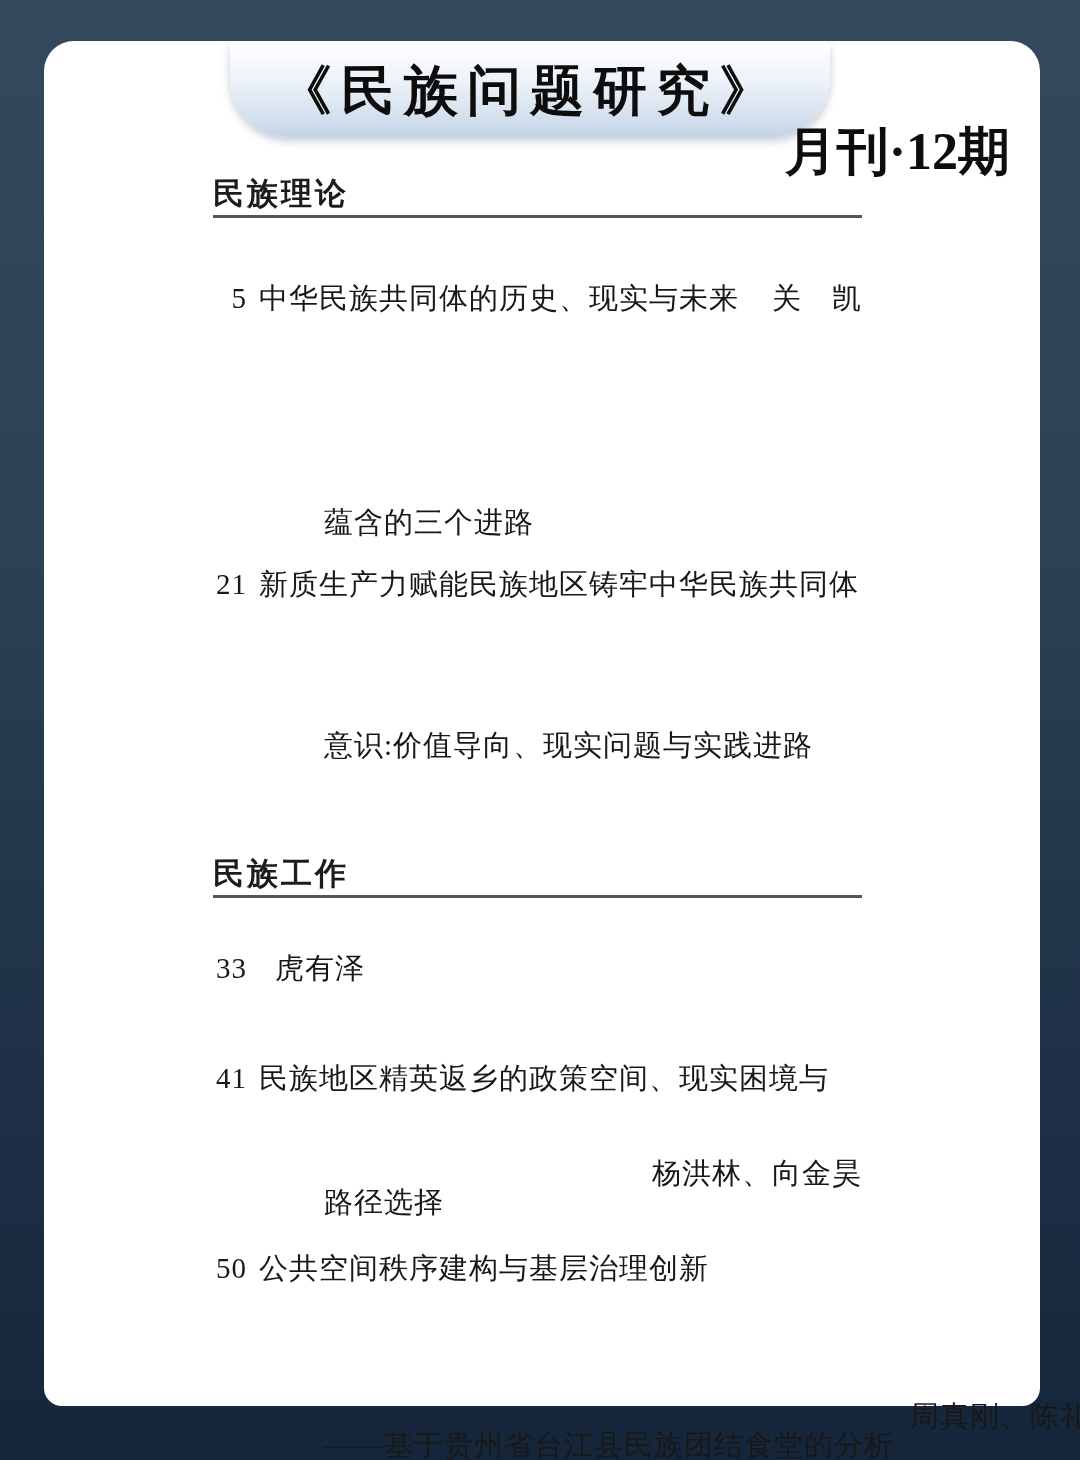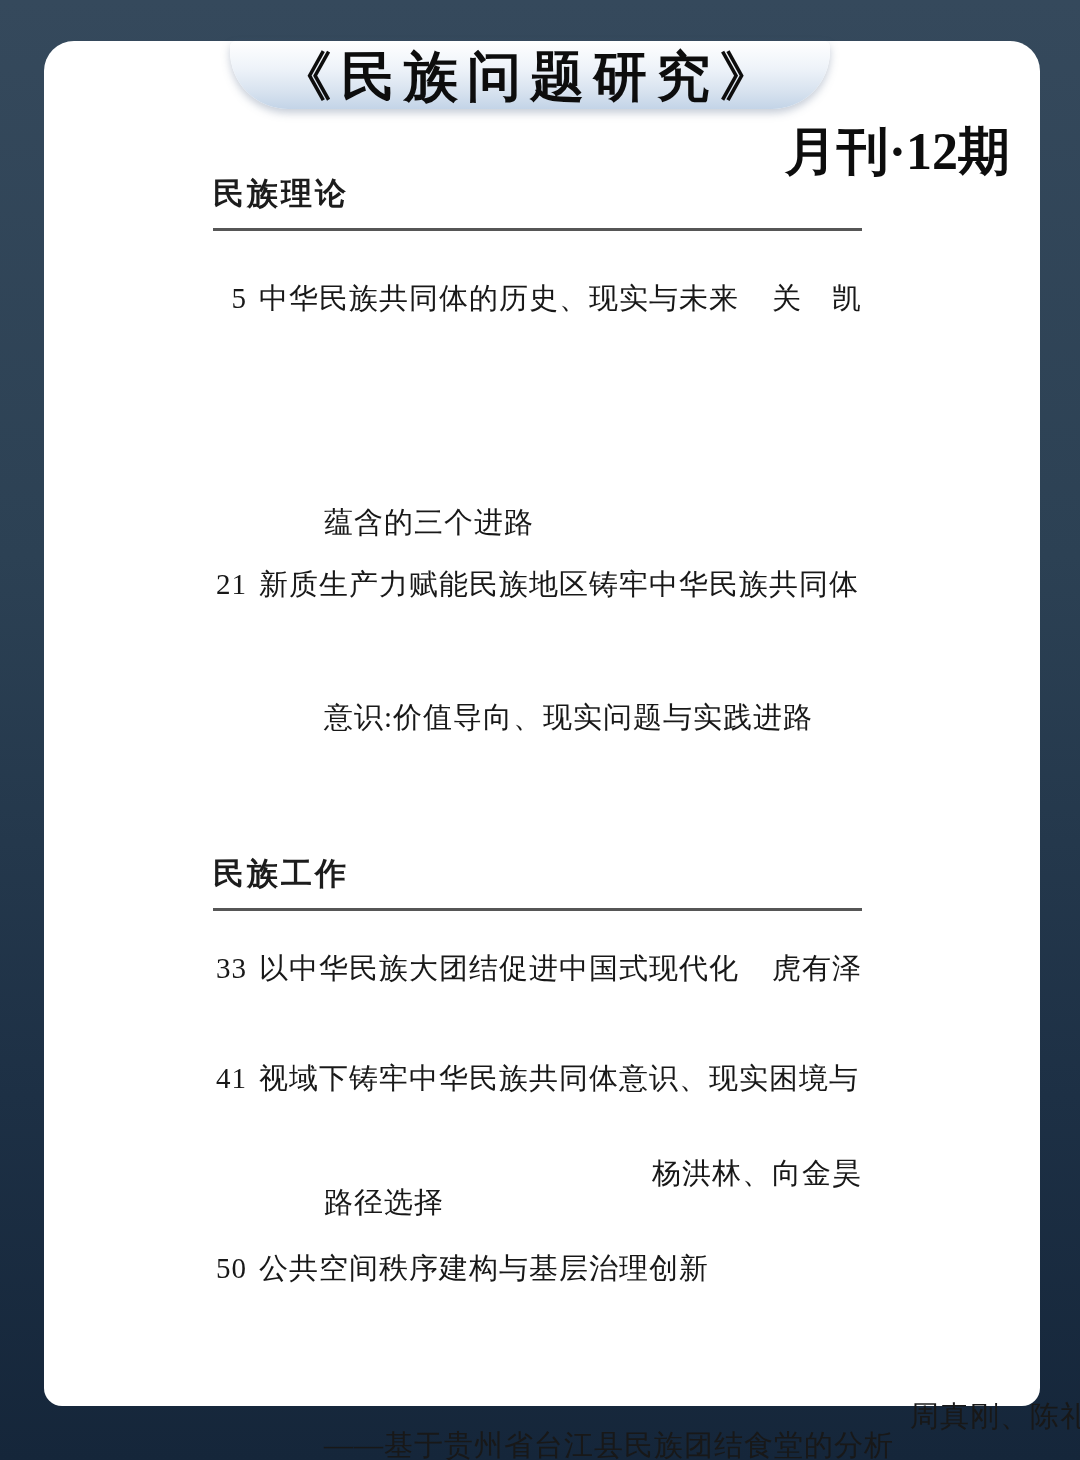--- a/index.html
+++ b/index.html
@@ -23,21 +23,21 @@
     height: 1365px;
     background: #ffffff;
     border-radius: 30px 30px 18px 18px;
   }
 
   .banner {
     position: absolute;
     left: 186px;
     top: 0;
     width: 600px;
-    height: 68px;
+    height: 96px;
     background: linear-gradient(180deg, #ffffff 0%, #eef3f9 40%, #d7e2ef 75%, #c3d4e7 100%);
     border-radius: 6px 6px 58px 58px;
     box-shadow: 0 4px 8px rgba(90, 110, 140, 0.35);
     display: flex;
     align-items: center;
     justify-content: center;
   }
 
   .journal-title {
     font-size: 54px;
@@ -60,21 +60,20 @@
 
   .section-header {
     position: absolute;
     left: 169px;
     width: 649px;
     font-family: "Liberation Sans", sans-serif;
     font-weight: bold;
     font-size: 31px;
     color: #1c1c1c;
     letter-spacing: 3px;
-    padding-bottom: 13px;
     border-bottom: 3px solid #565656;
   }
 
   .row {
     position: absolute;
     left: 169px;
     width: 649px;
     display: flex;
     align-items: flex-start;
     font-size: 29px;
@@ -126,36 +125,35 @@
 
   <div class="row cont" style="top:435px">
     <span class="num"></span>
     <span class="title">蕴含的三个进路</span>
   </div>
 
   <div class="row" style="top:526px">
     <span class="num">21</span>
     <span class="title">新质生产力赋能民族地区铸牢中华民族共同体</span>
   </div>
-  <div class="row cont" style="top:630px">
+  <div class="row cont" style="top:658px">
     <span class="num"></span>
     <span class="title">意识:价值导向、现实问题与实践进路</span>
   </div>
 
   <div class="section-header" style="top:812px">民族工作</div>
 
   <div class="row" style="top:910px">
     <span class="num">33</span>
-    <span class="title">以中华民族大团结促进中国式现代化</span>
     <span class="author">虎有泽</span>
   </div>
 
   <div class="row" style="top:1020px">
     <span class="num">41</span>
-    <span class="title">视域下铸牢中华民族共同体意识、现实困境与</span>
+    <span class="title">民族地区精英返乡的政策空间、现实困境与</span>
   </div>
   <div class="row cont" style="top:1115px">
     <span class="num"></span>
     <span class="title">路径选择</span>
     <span class="author">杨洪林、向金昊</span>
   </div>
 
   <div class="row" style="top:1210px">
     <span class="num">50</span>
     <span class="title">公共空间秩序建构与基层治理创新</span>

